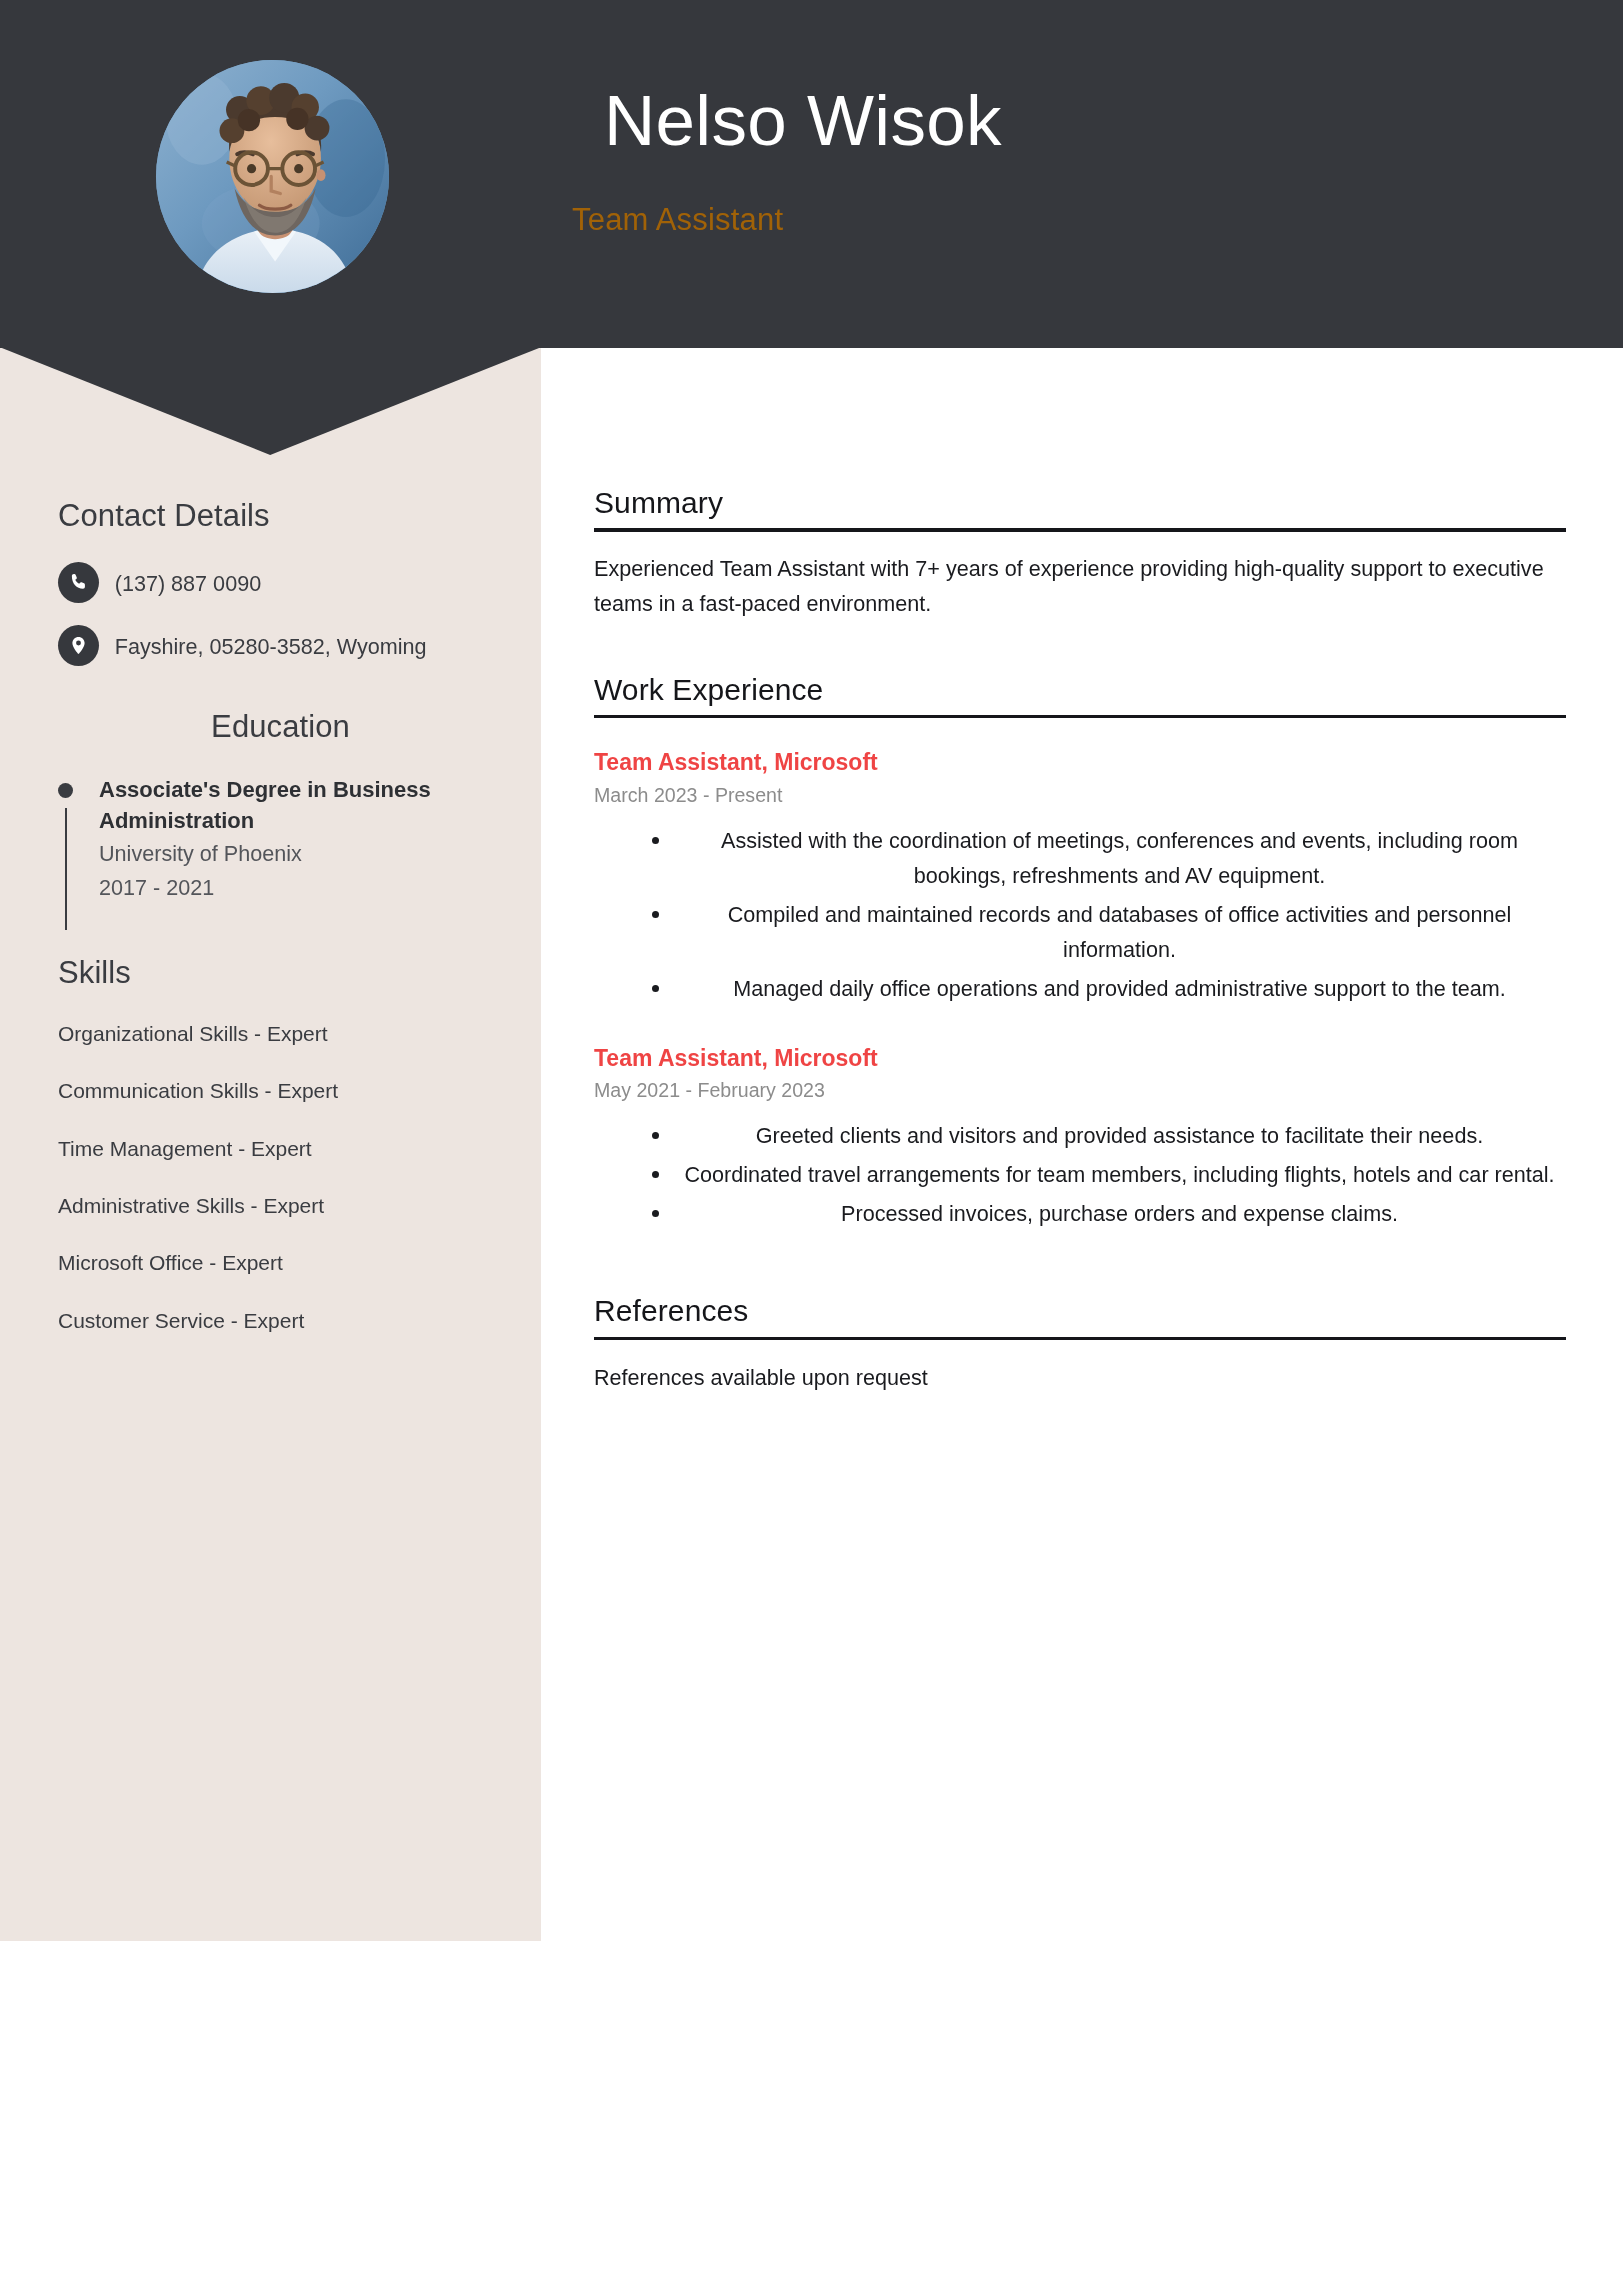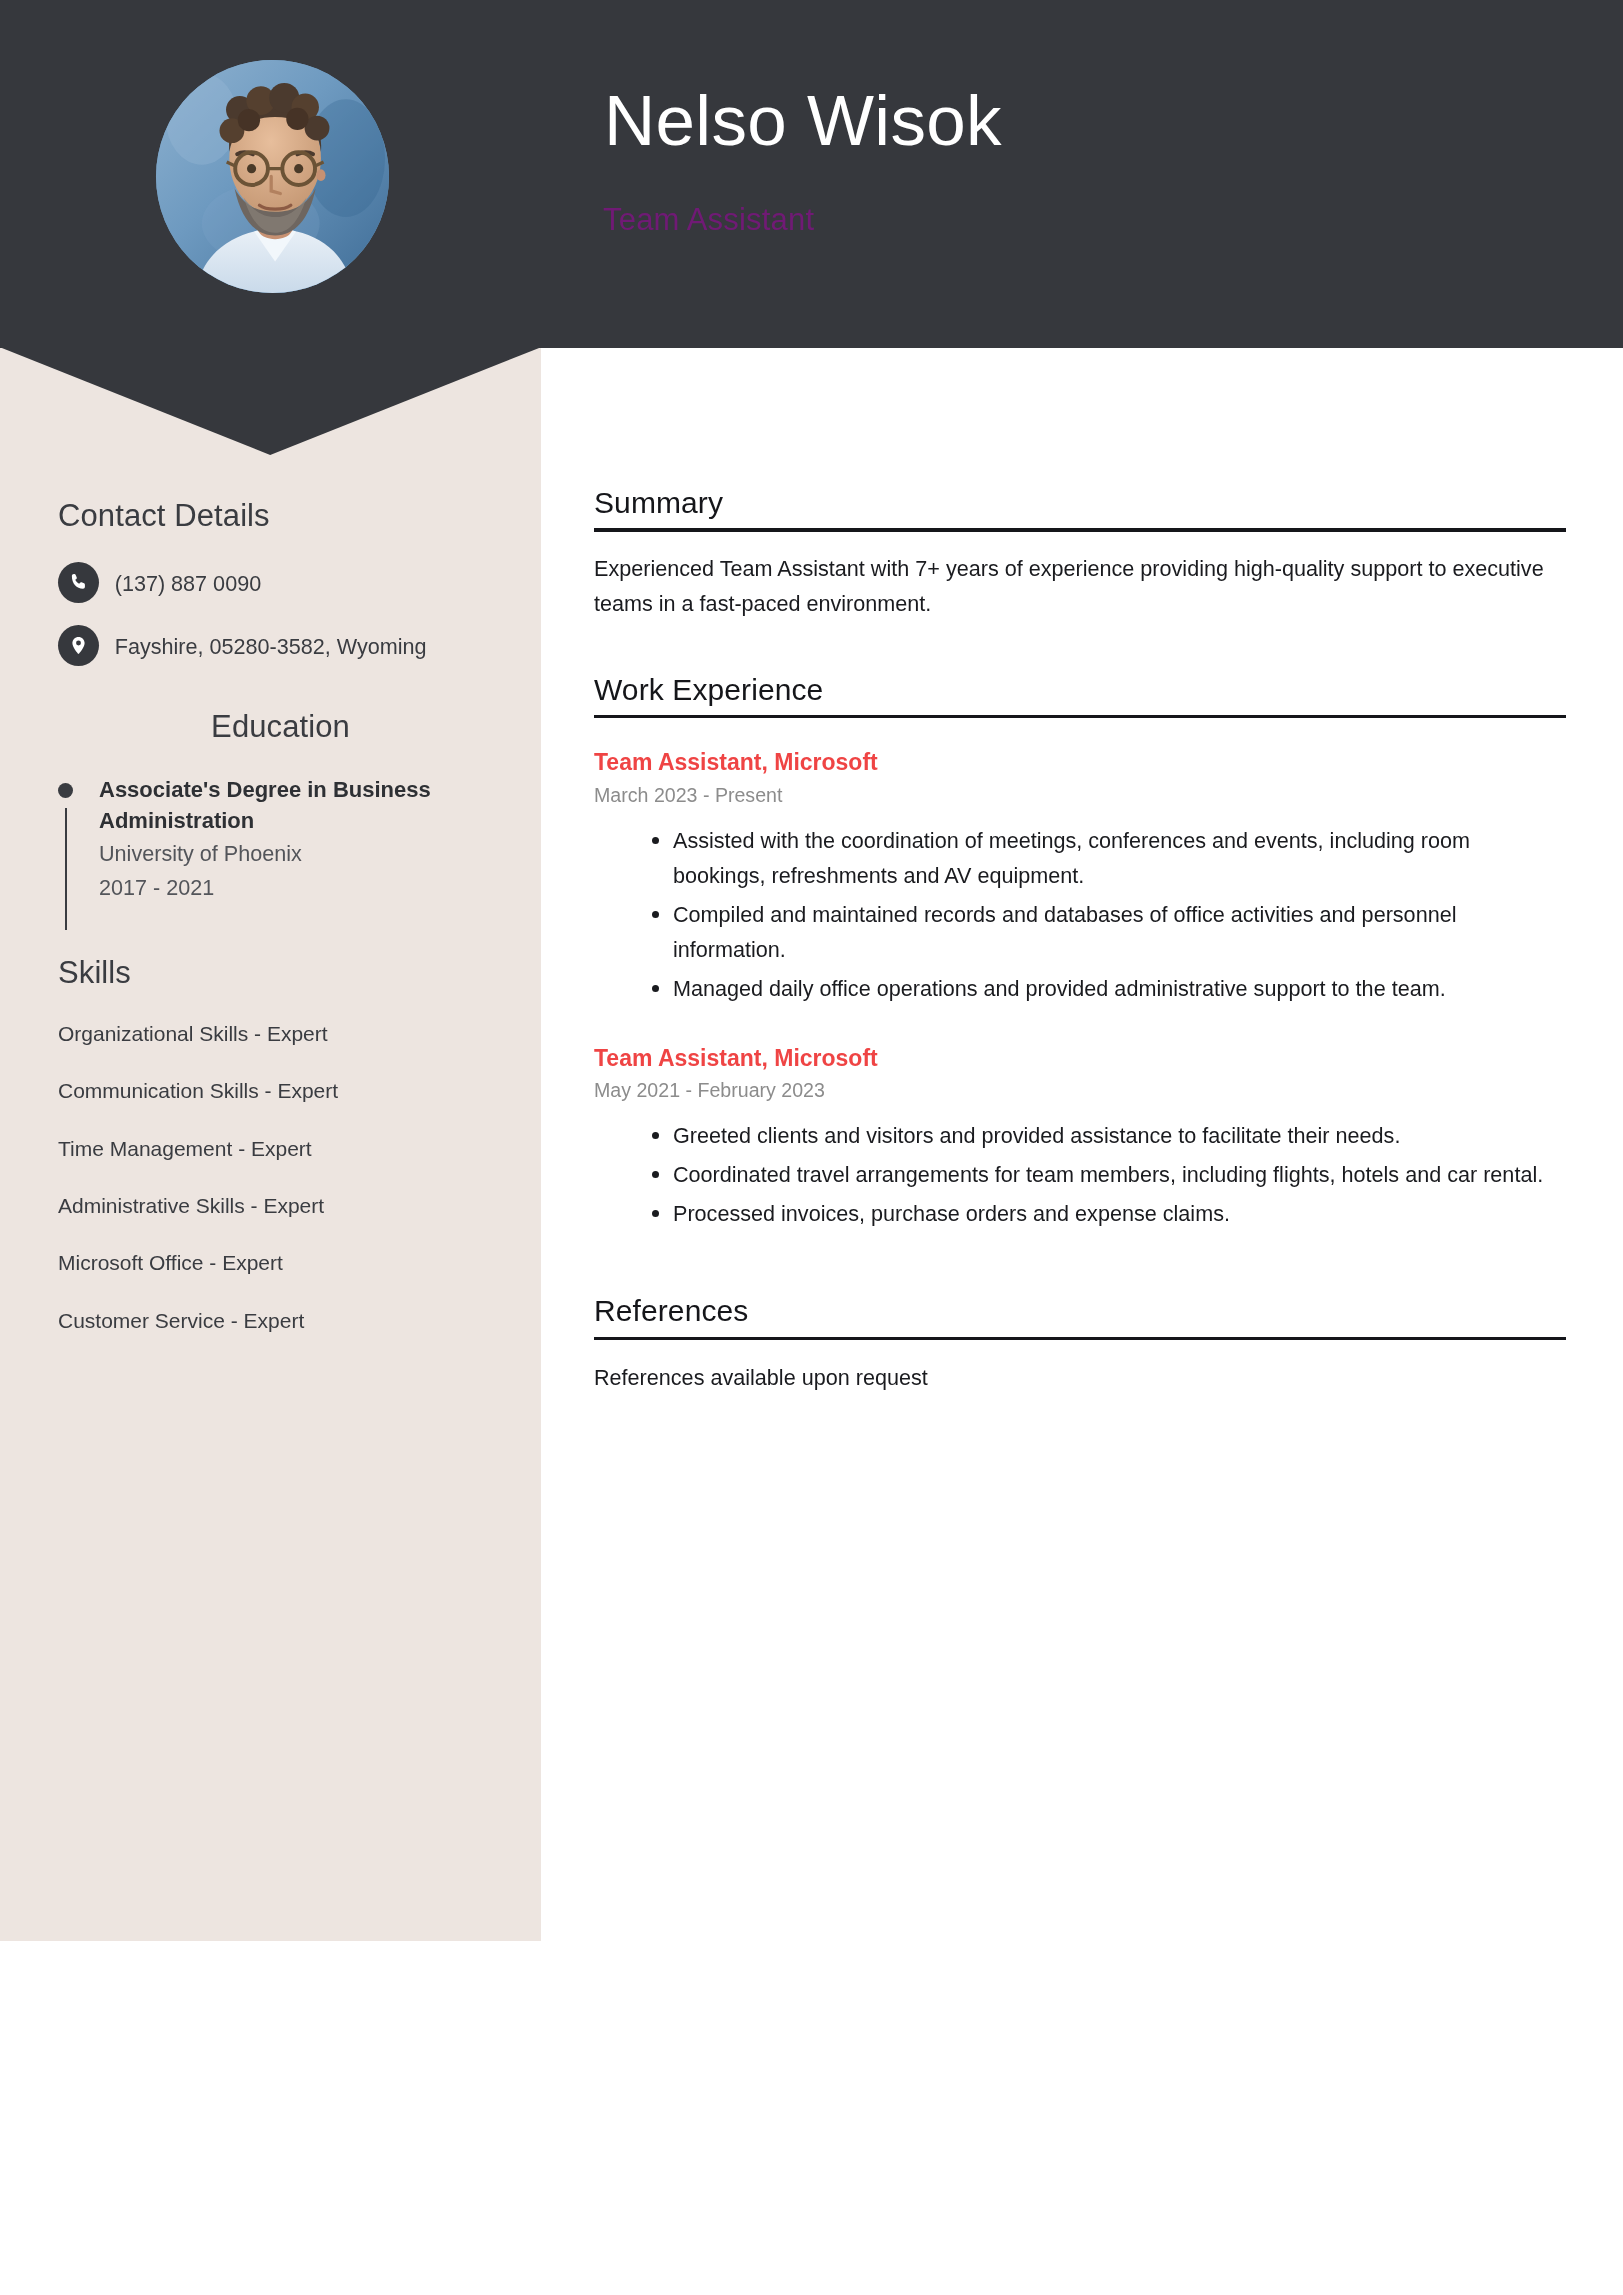--- a/index.html
+++ b/index.html
@@ -67,25 +67,25 @@
     top: 84px;
     font-size: 71px;
     font-weight: 400;
     letter-spacing: 0.3px;
     color: #ffffff;
     line-height: 1.05;
     white-space: nowrap;
   }
   .hdr-role {
     position: absolute;
-    left: 603px;
+    left: 572px;
     top: 202px;
     font-size: 31px;
     font-weight: 400;
-    color: #701a75;
+    color: #a16207;
     letter-spacing: 0.2px;
     white-space: nowrap;
   }
 
   
   .side-content {
     position: absolute;
     left: 58px;
     top: 498px;
     width: 445px;
@@ -239,20 +239,21 @@
     margin-top: 14.4px;
     padding-left: 0;
   }
   .job-bullets li {
     position: relative;
     padding-left: 79px;
     font-size: 21.6px;
     color: #1A1B1F;
     line-height: 1.63;
     margin-bottom: 3.9px;
+    text-align: center;
   }
   .job-bullets li::before {
     content: "";
     position: absolute;
     left: 58px;
     top: 13.7px;
     width: 7.2px;
     height: 7.2px;
     border-radius: 50%;
     background: #1A1B1F;

